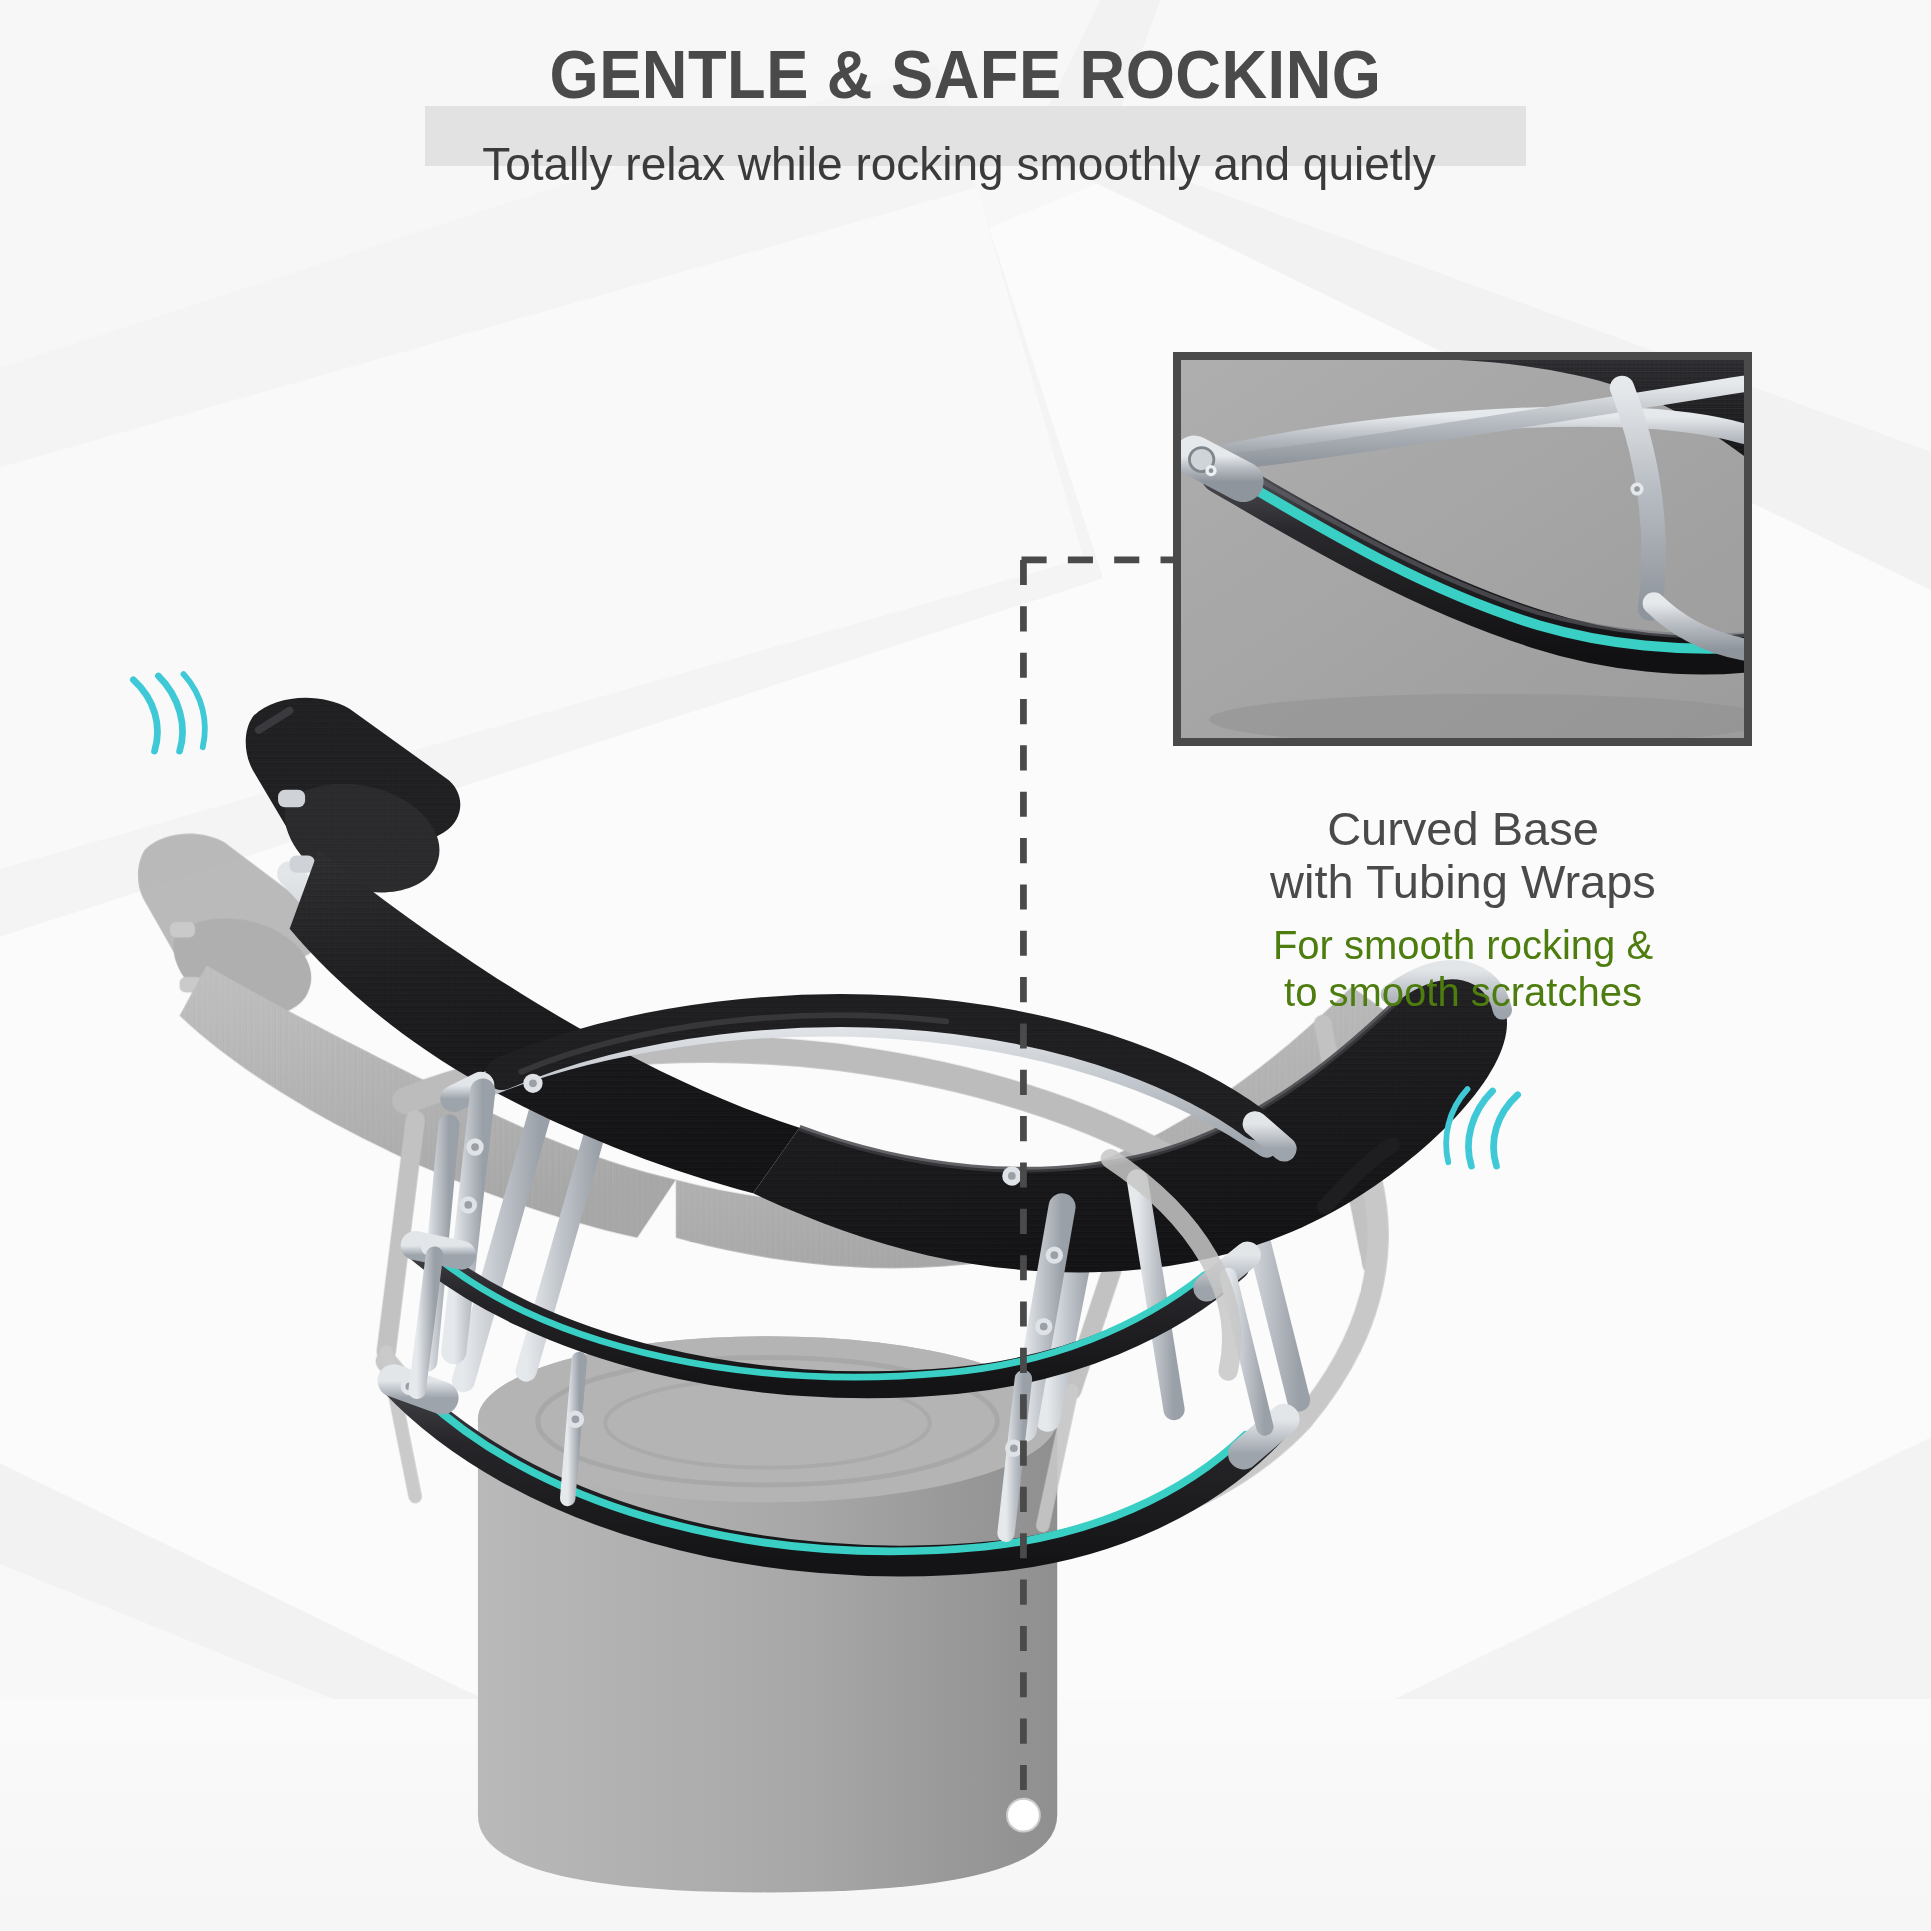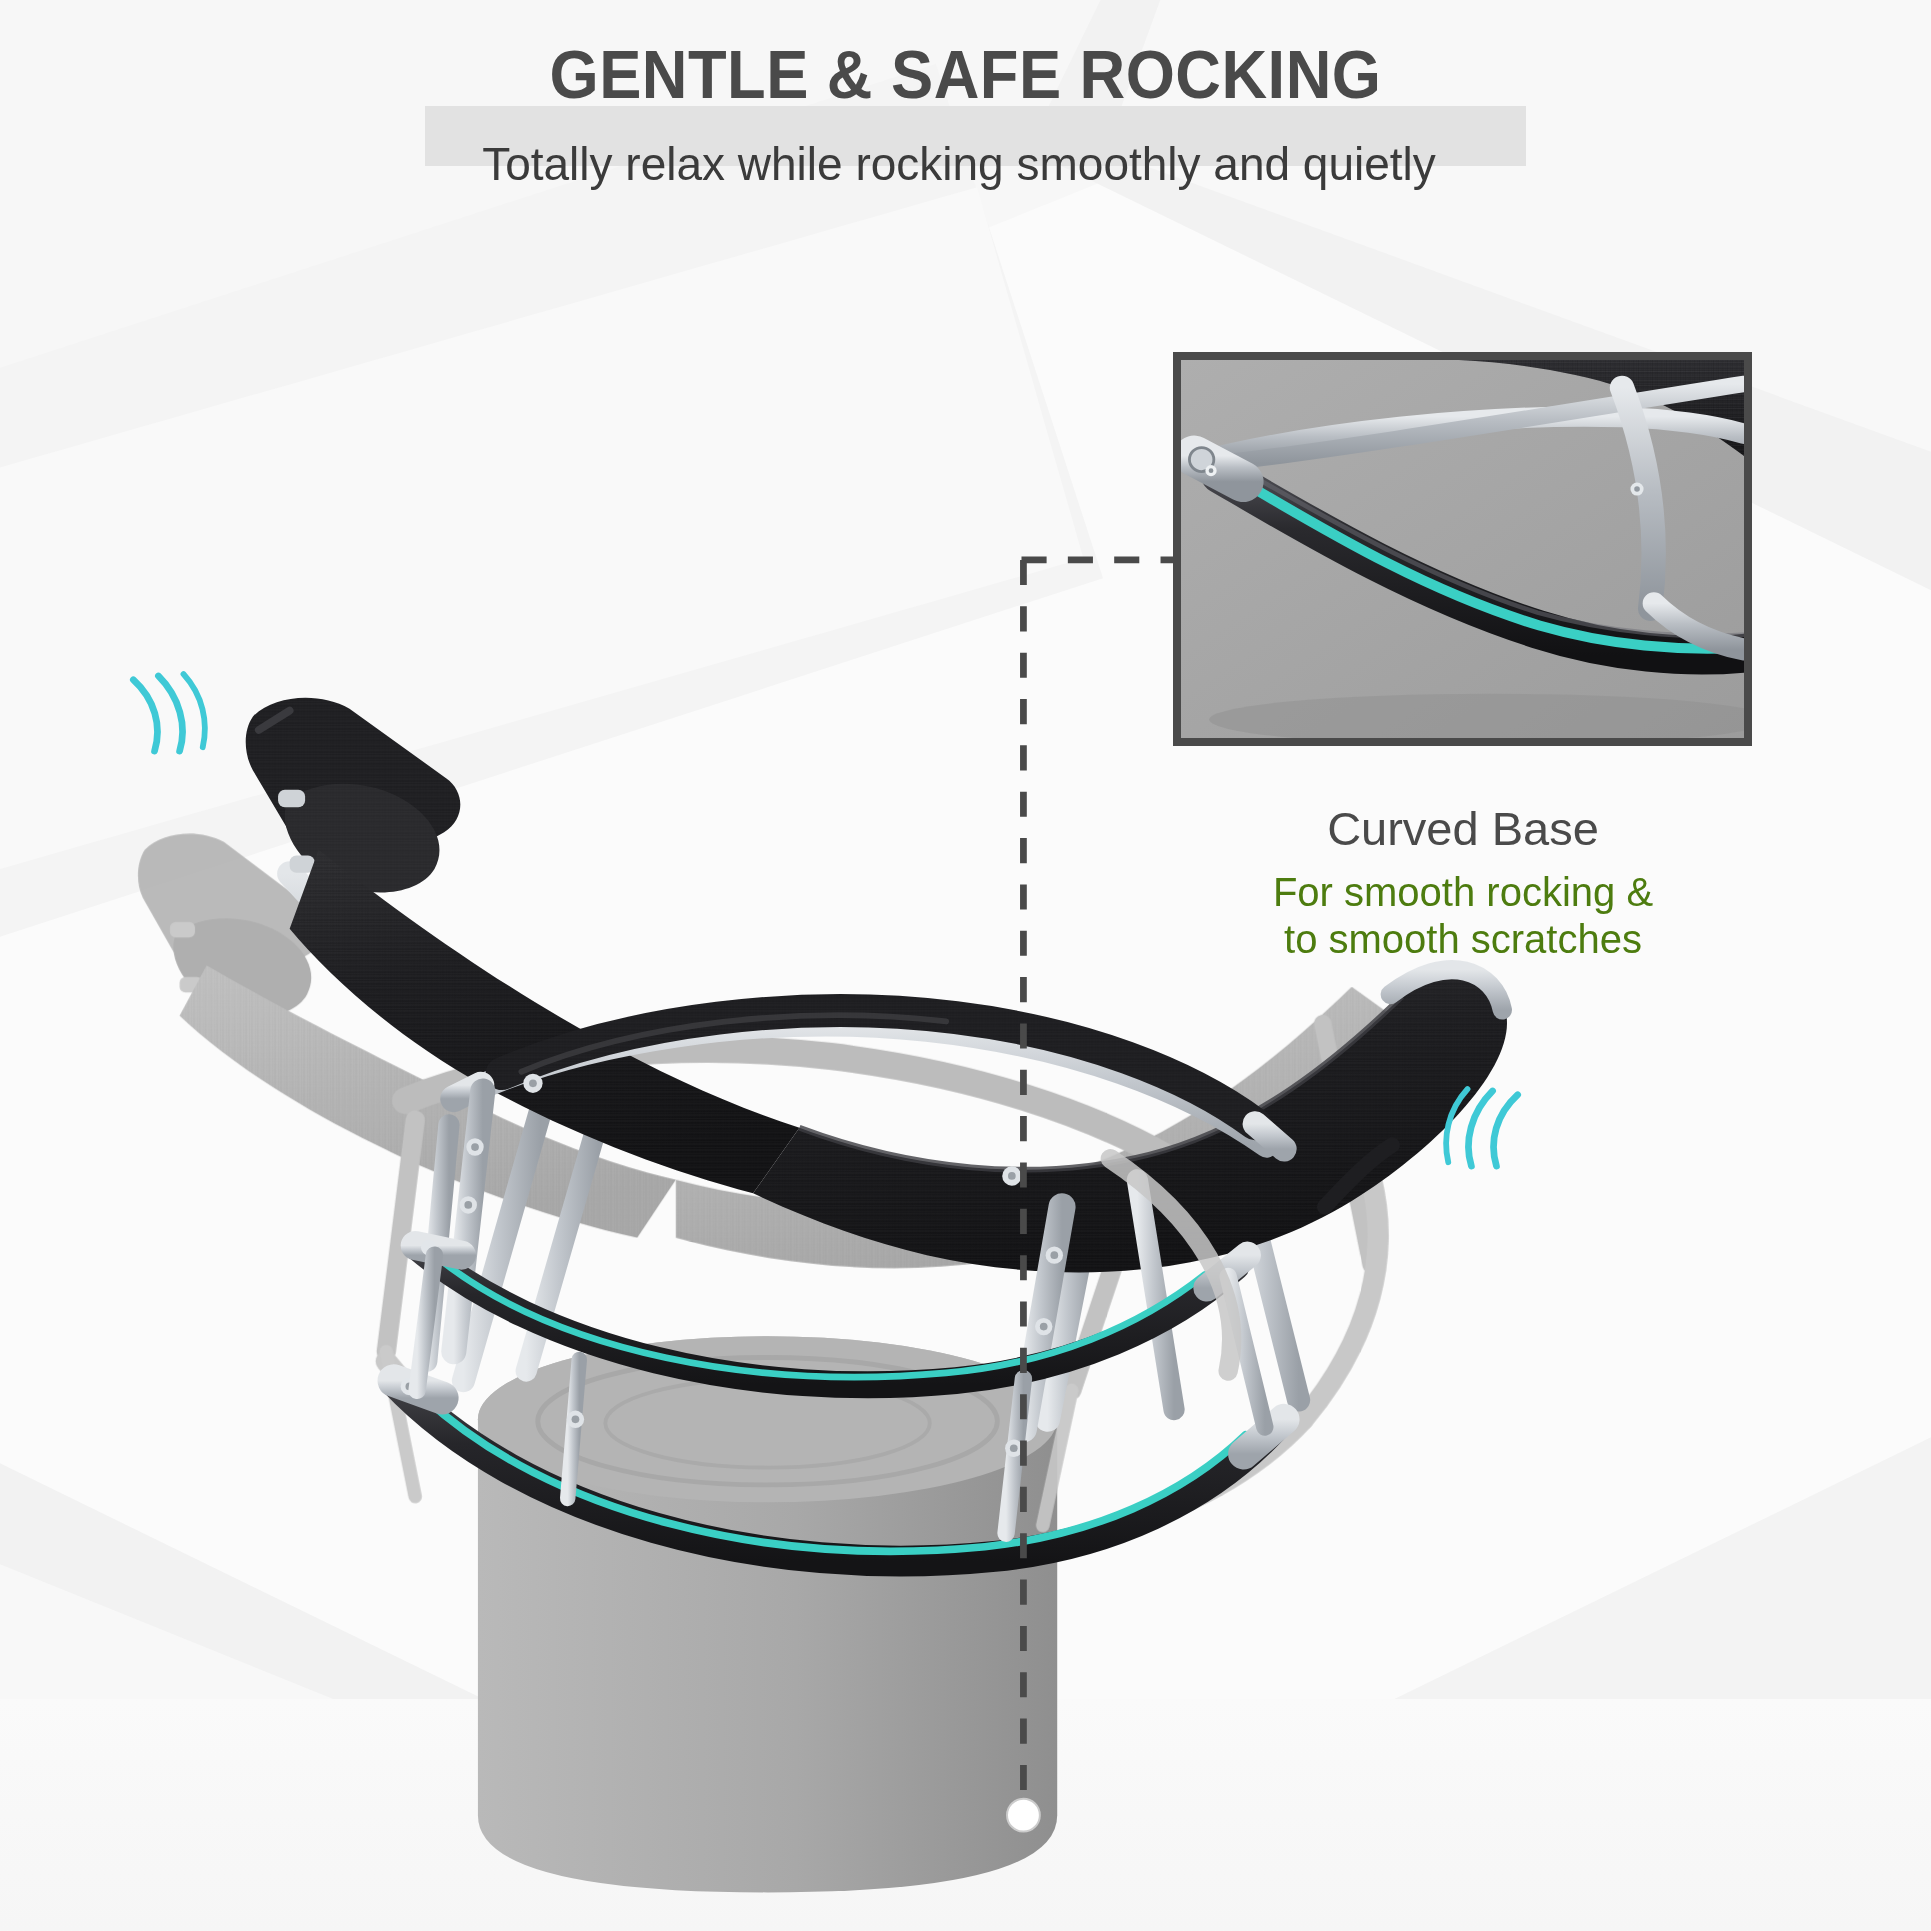--- a/index.html
+++ b/index.html
@@ -423,19 +423,20 @@
     <circle cx="486" cy="140" r="7" fill="#e4e8eb"></circle>
       <circle cx="486" cy="140" r="3" fill="#939aa1"></circle>
 
     <ellipse cx="330" cy="390" rx="300" ry="28" fill="#8d8d8d" opacity="0.45"></ellipse>
   </svg>
 </div>
 
 <div class="callout-text">
   <div class="callout-head">
     <div>Curved Base</div>
+    <div>with Tubing Wraps</div>
   </div>
   <div class="callout-sub">
     <div>For smooth rocking &amp;</div>
     <div>to smooth scratches</div>
   </div>
 </div>
 
 
 </body></html>

